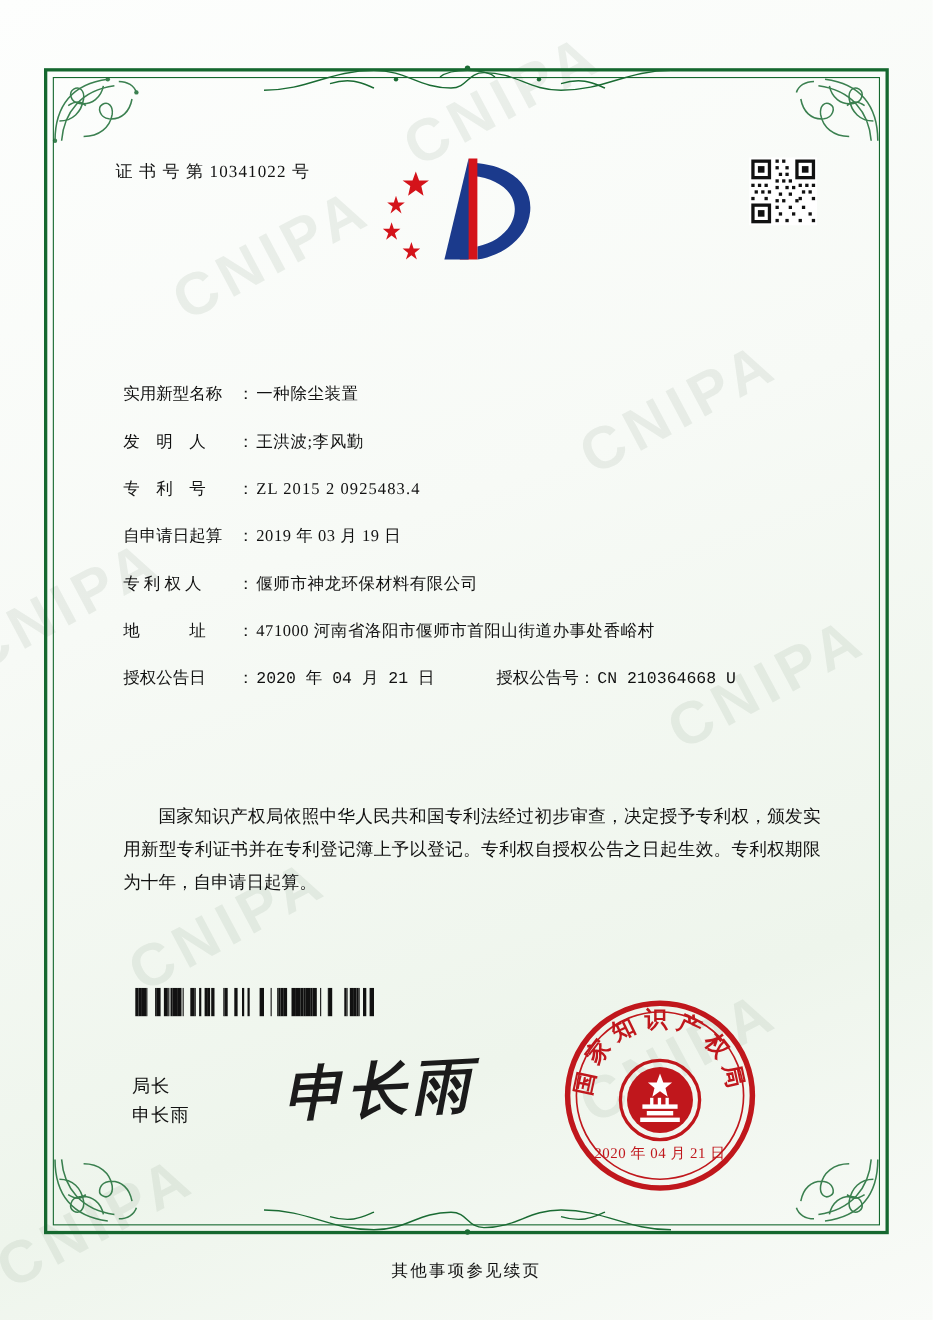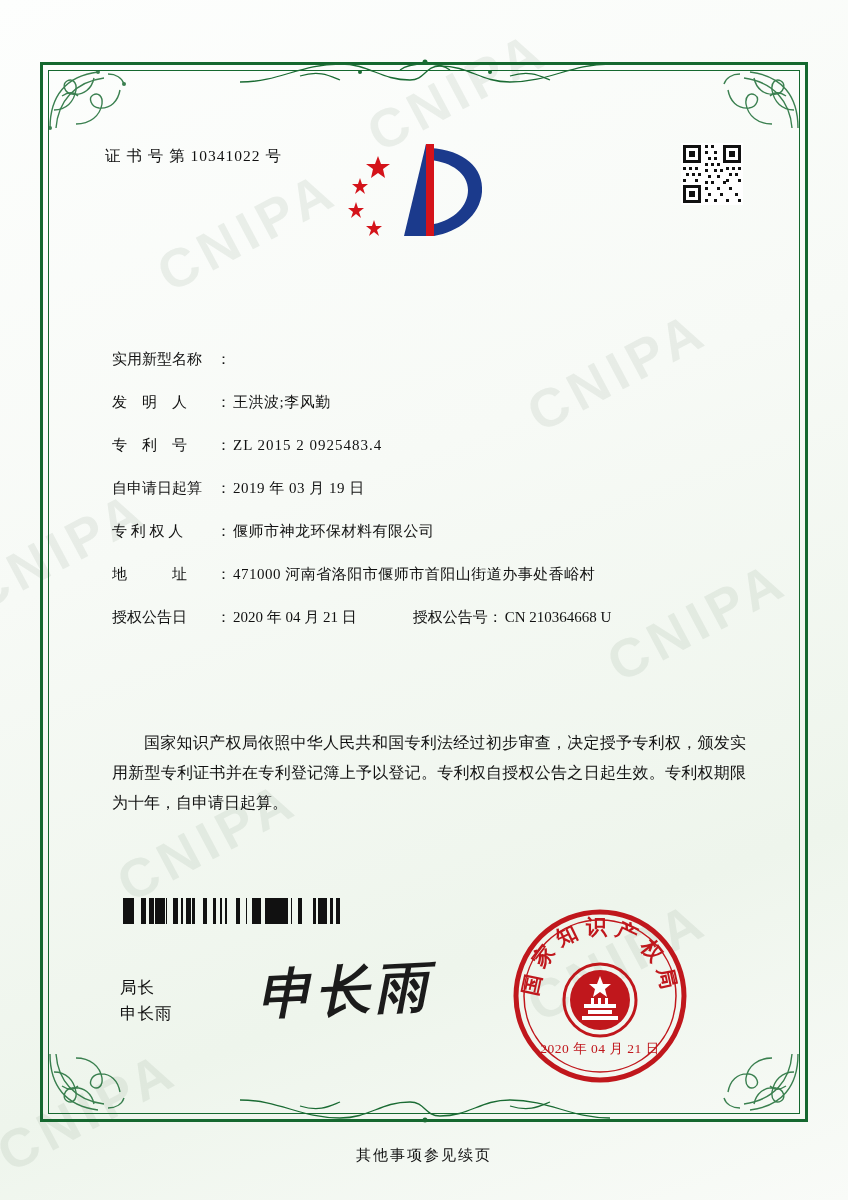--- a/index.html
+++ b/index.html
@@ -140,21 +140,21 @@
     width: 104px;
     flex: none;
     letter-spacing: 0px;
     display: flex;
     justify-content: space-between;
   }
   .field-colon { margin: 0 2px 0 0; }
   .field-value { flex: 1; letter-spacing: .5px; }
   .field-value.mono { font-family: "Liberation Serif", serif; letter-spacing: 1px; }
 
-  .row-dual { display:flex; align-items: flex-start; }
+  .row-dual { display:flex; align-items: flex-start; font-family: Liberation Mono, monospace; }
   .dual-second { margin-left: 56px; display:flex; align-items:baseline; }
   .dual-second .dl { letter-spacing: 0; }
 
   
   .para {
     position: absolute;
     left: 112px;
     width: 634px;
     font-size: 16px;
     line-height: 30px;
@@ -421,20 +421,21 @@
       </g>
     </svg>
   </div>
 
 
   <div class="fields">
 
     <div class="field-row">
       <span class="field-label">实用新型名称</span>
       <span class="field-colon">：</span>
+      <span class="field-value">一种除尘装置</span>
     </div>
 
     <div class="field-row">
       <span class="field-label">发　明　人</span>
       <span class="field-colon">：</span>
       <span class="field-value">王洪波;李风勤</span>
     </div>
 
     <div class="field-row">
       <span class="field-label">专　利　号</span>

